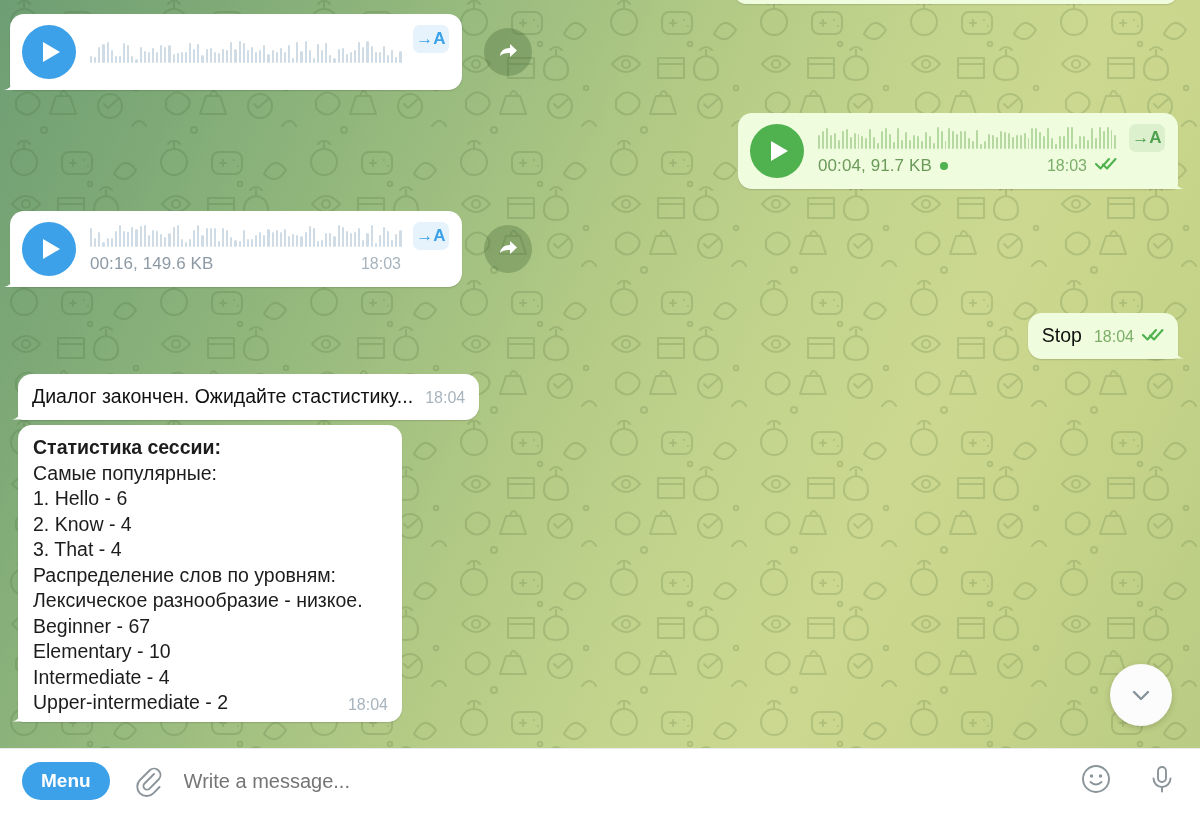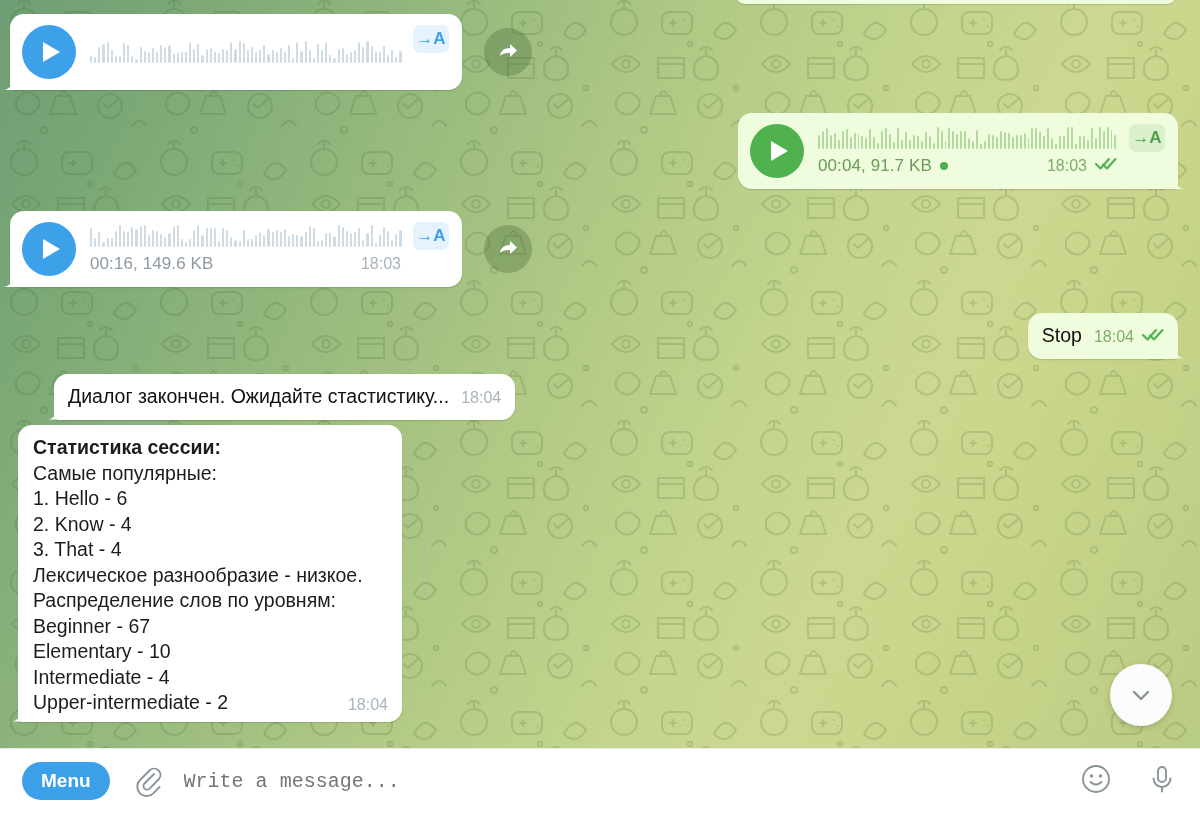--- a/index.html
+++ b/index.html
@@ -110,21 +110,21 @@
 
   
   .fwd-btn {
     width: 48px; height: 48px; border-radius: 50%;
     background: rgba(60,95,50,.30);
     display: flex; align-items: center; justify-content: center;
     margin-left: 22px;
   }
 
   
-  .text-bubble { padding: 9px 14px 9px 15px; margin-left: 36px; }
+  .text-bubble { padding: 9px 14px 9px 15px; }
   .text-line {
     font-size: 19.5px; color: #1c1c1c; line-height: 25.5px; white-space: pre;
   }
   .text-line.bold { font-weight: 700; }
   .inline-stamp {
     font-size: 16px; color: #a8b4bd; margin-left: 12px; white-space: nowrap;
   }
   .stats-bubble { width: 384px; padding: 10px 14px 8px 15px; }
   .stats-foot { display: flex; justify-content: flex-end; margin-top: -20px; }
   .stats-foot .inline-stamp { color: #a8b4bd; }
@@ -149,21 +149,21 @@
   #menu-btn {
     height: 38px; padding: 0 19px; border-radius: 19px;
     background: #3ca1e8; color: #fff;
     font-size: 19px; font-weight: 700;
     display: flex; align-items: center; justify-content: center;
   }
   #attach { margin-left: 22px; display: flex; align-items: center; }
   #msg-input {
     flex: 1 1 auto; margin-left: 20px;
     font-size: 20px; color: #a9b0b5; border: none; outline: none;
-    background: transparent; font-family: Liberation Mono, monospace;
+    background: transparent; font-family: Liberation Sans, sans-serif;
   }
   .right-icons { display: flex; align-items: center; gap: 34px; margin-left: 18px; }
 
   
   #cut-bubble {
     position: absolute; right: 24px; top: -14px;
     width: 440px; height: 18px;
     background: #effdde; border-radius: 14px;
     box-shadow: 0 1px 1.5px rgba(0,0,0,.12);
   }
@@ -527,22 +527,22 @@
     </div>
 
     <div class="row" style="left:18px; top:425px;">
       <div class="bubble in stats-bubble">
         <div id="stats-lines">
             <div class="text-line bold">Статистика сессии:</div>
             <div class="text-line">Самые популярные:</div>
             <div class="text-line">1. Hello - 6</div>
             <div class="text-line">2. Know - 4</div>
             <div class="text-line">3. That - 4</div>
+            <div class="text-line">Распределение слов по уровням:</div>
             <div class="text-line">Лексическое разнообразие - низкое.</div>
-            <div class="text-line">Распределение слов по уровням:</div>
             <div class="text-line">Beginner - 67</div>
             <div class="text-line">Elementary - 10</div>
             <div class="text-line">Intermediate - 4</div>
             <div class="text-line">Upper-intermediate - 2</div>
           </div>
         <div class="stats-foot">
           <span class="inline-stamp">18:04</span>
         </div>
       </div>
     </div>

